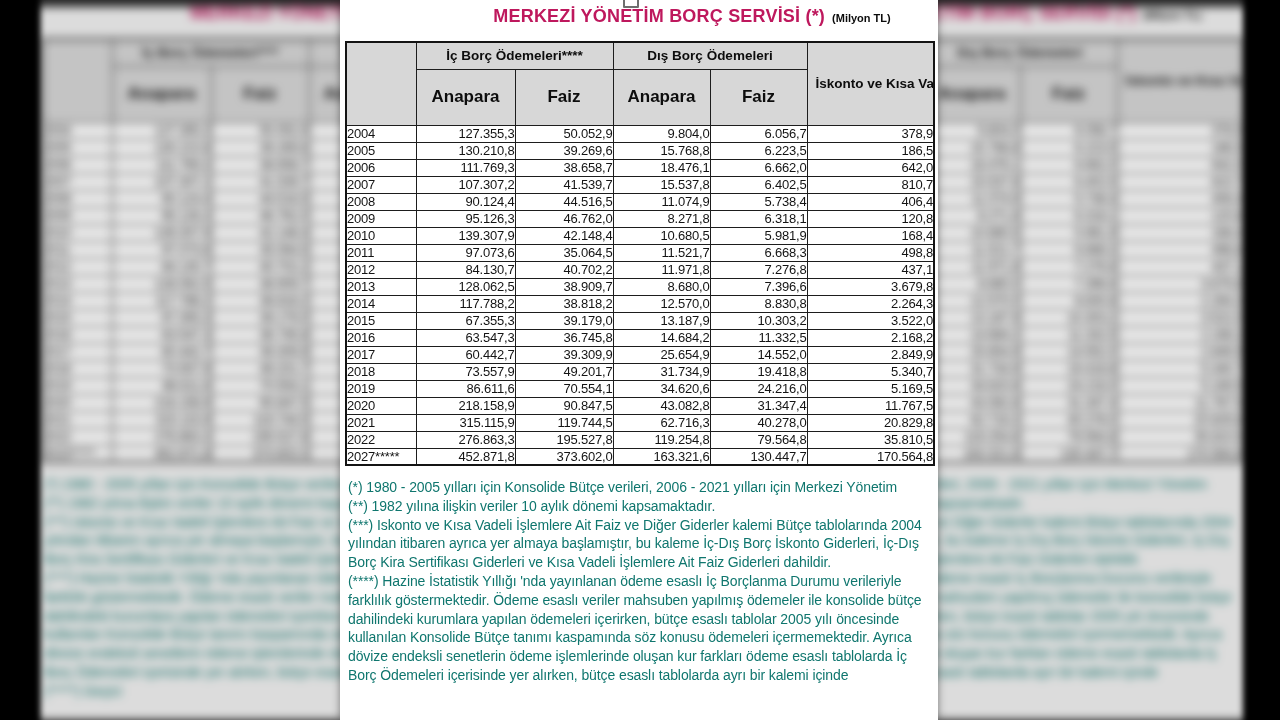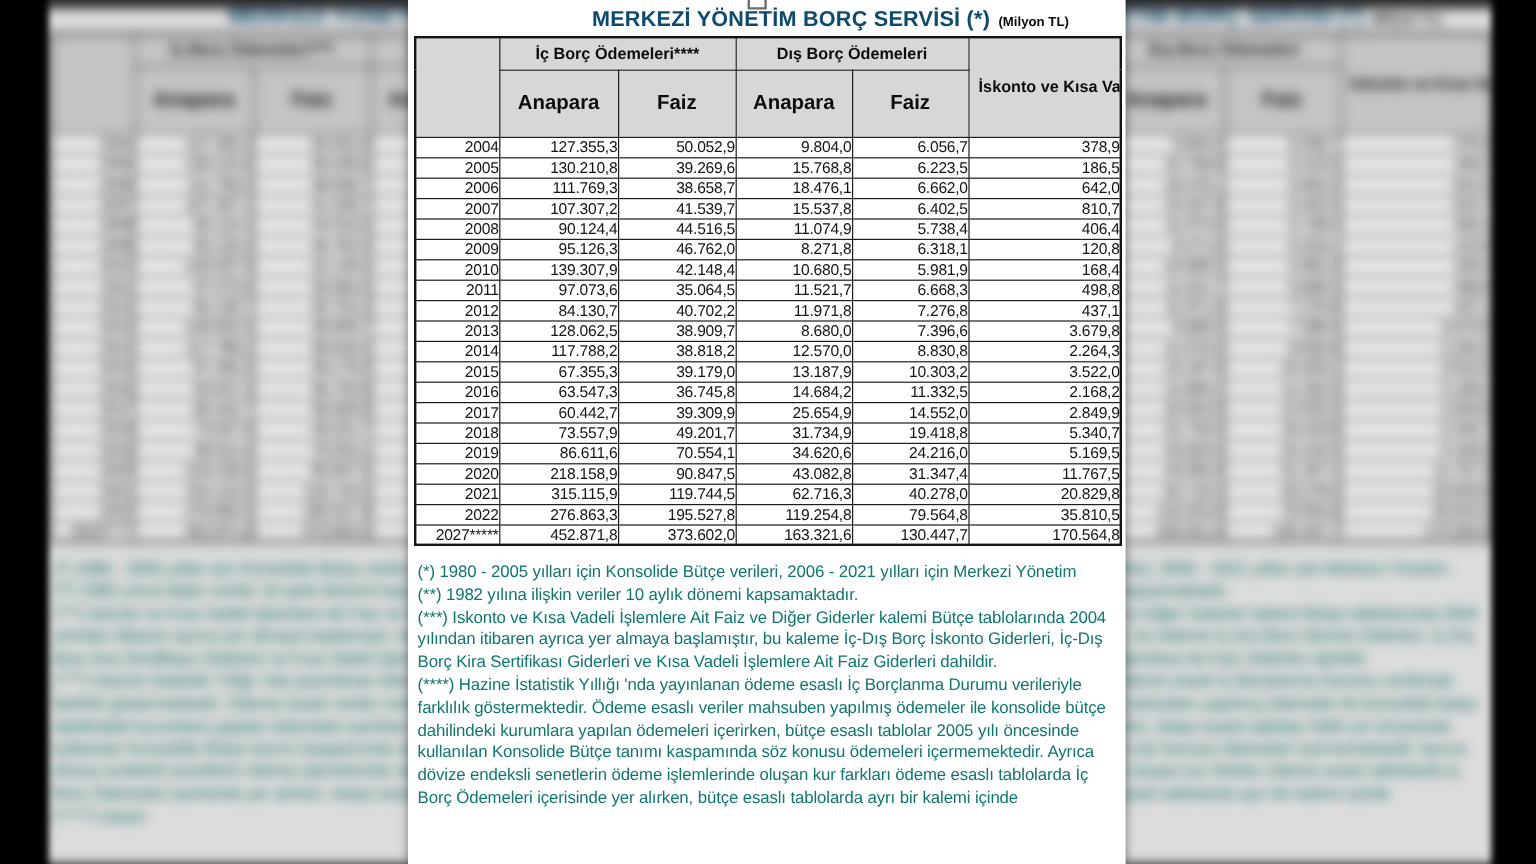--- a/index.html
+++ b/index.html
@@ -42,41 +42,41 @@
     position: absolute; top: -4px; left: 283px; width: 16px; height: 12px;
     background: #fff; border: 2px solid #6e6e6e; border-radius: 1px; z-index: 35;
   }
 
   #doc-page { width: 598px; padding-top: 3px; color: #111; }
 
   .title-row {
     position: relative; left: 53px; text-align: center;
     white-space: nowrap; height: 26px; line-height: 26px;
   }
-  .doc-title { font-size: 18px; font-weight: bold; letter-spacing: 0.2px; color: #0c4a6e; }
+  .doc-title { font-size: 18px; font-weight: bold; letter-spacing: 0.2px; color: #be185d; }
   .doc-unit  { font-size: 11px; font-weight: bold; margin-left: 7px; color: #0b0b0b; }
 
   table.debt {
     border-collapse: collapse; table-layout: fixed;
-    margin: 1px 0 0 5px; width: 588px;
+    margin: 12px 0 0 5px; width: 588px;
     border: 2px solid #141414;
     padding-left: 16px;
   }
   table.debt th, table.debt td {
     border: 1.5px solid #1d1d1d; overflow: hidden; white-space: nowrap;
   }
   table.debt thead th { background: #d7d7d7; font-weight: bold; color: #0d0d0d; }
   tr.grp-row th { height: 27px; font-size: 13.5px; }
   tr.sub-row th { height: 56px; font-size: 17px; }
   th.iskonto { font-size: 13px; line-height: 1.5; white-space: normal; padding: 0 8px; }
   table.debt tbody td {
     height: 17px; font-size: 13px; letter-spacing: -0.2px; color: #141414;
     background: #fff; padding: 0;
   }
-  td.yr  { text-align: right; }
+  td.yr  { text-align: left; }
   td.num { text-align: right; }
   td.c0, td.c1 { padding-right: 26px; }
   td.c2, td.c3 { padding-right: 27px; }
   td.c4 { padding-right: 12px; }
 
   .footnotes {
     margin: 12px 2px 0 8px; width: 586px;
     font-size: 14px; line-height: 18.8px; color: #0f766e;
     letter-spacing: -0.1px;
   }

